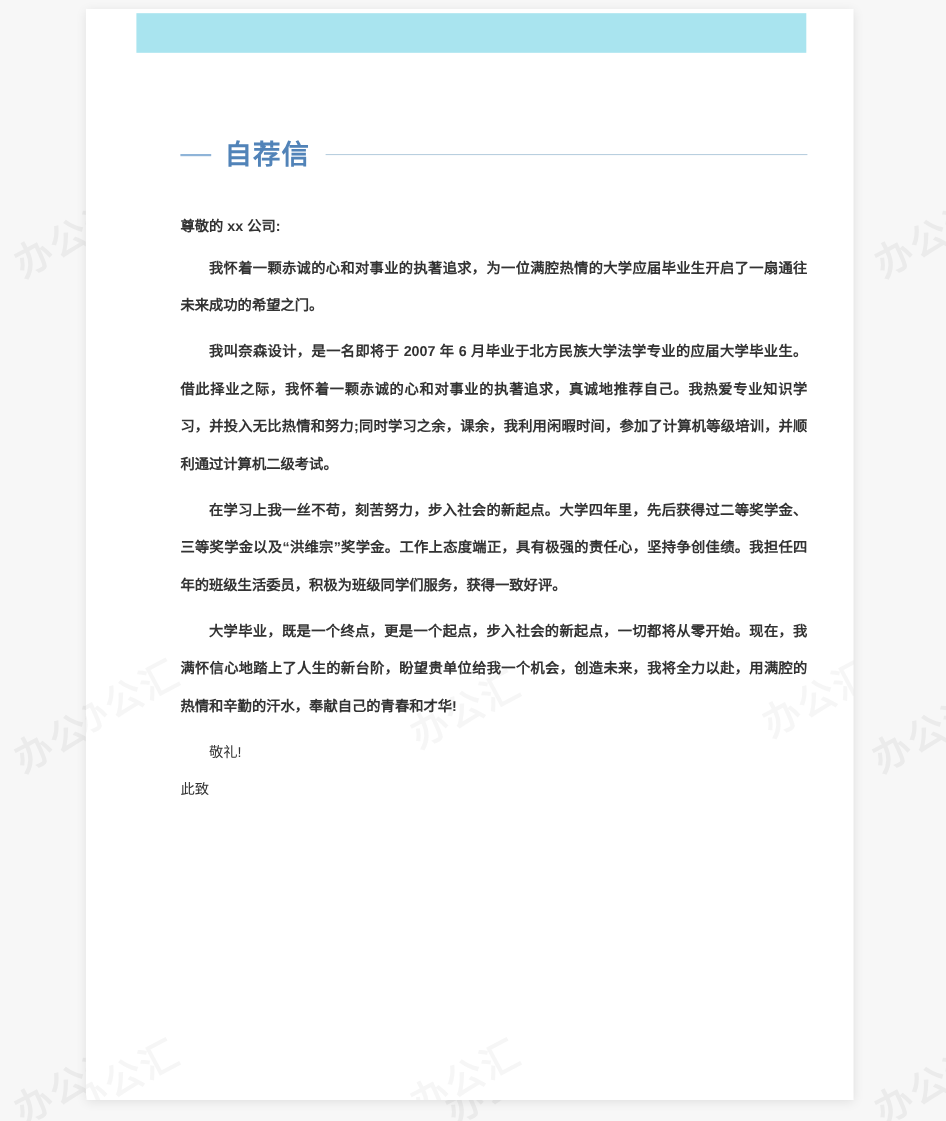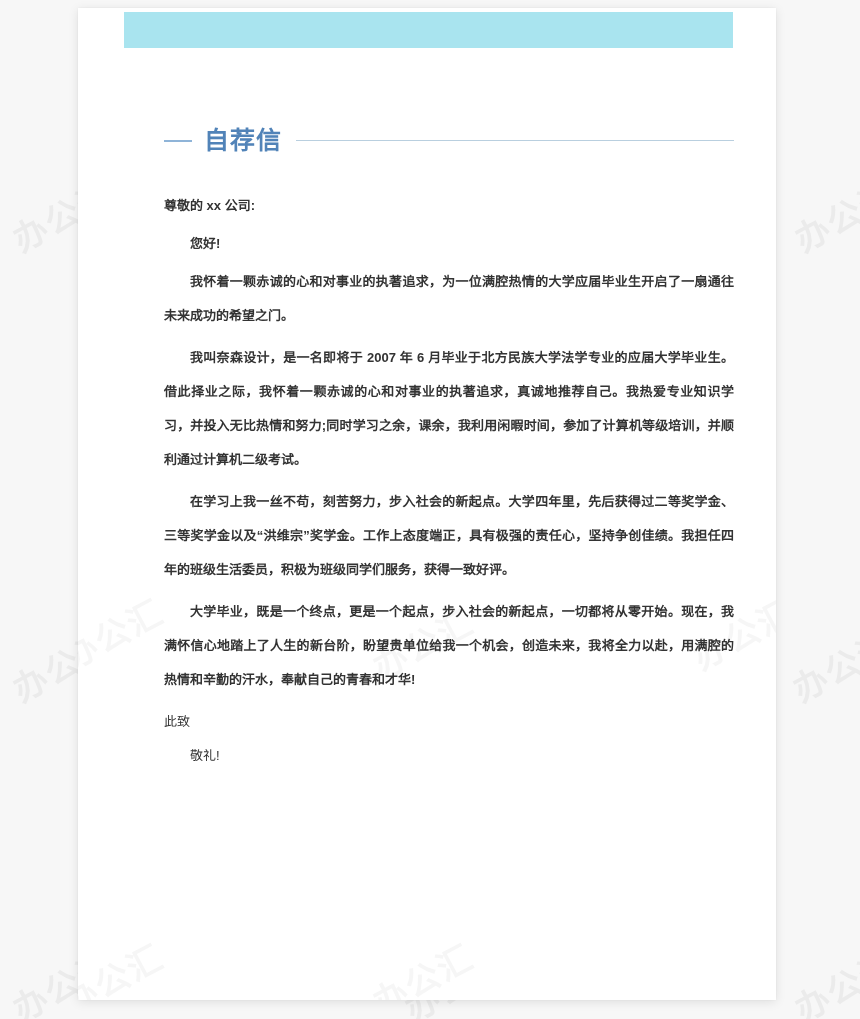--- a/index.html
+++ b/index.html
@@ -171,32 +171,31 @@
     <div id="title-block">
       <span id="title-dash"></span>
       <span id="doc-title">自荐信</span>
       <span id="title-rule"></span>
     </div>
 
     <div id="letter-body">
 
       <p class="para salutation">尊敬的 xx 公司:</p>
 
-      <p class="para greeting">您好!</p>
 
       <p class="para indent">我怀着一颗赤诚的心和对事业的执著追求，为一位满腔热情的大学应届毕业生开启了一扇通往未来成功的希望之门。</p>
 
       <p class="para indent">我叫奈森设计，是一名即将于 2007 年 6 月毕业于北方民族大学法学专业的应届大学毕业生。借此择业之际，我怀着一颗赤诚的心和对事业的执著追求，真诚地推荐自己。我热爱专业知识学习，并投入无比热情和努力;同时学习之余，课余，我利用闲暇时间，参加了计算机等级培训，并顺利通过计算机二级考试。</p>
 
       <p class="para indent">在学习上我一丝不苟，刻苦努力，步入社会的新起点。大学四年里，先后获得过二等奖学金、三等奖学金以及“洪维宗”奖学金。工作上态度端正，具有极强的责任心，坚持争创佳绩。我担任四年的班级生活委员，积极为班级同学们服务，获得一致好评。</p>
 
       <p class="para indent">大学毕业，既是一个终点，更是一个起点，步入社会的新起点，一切都将从零开始。现在，我满怀信心地踏上了人生的新台阶，盼望贵单位给我一个机会，创造未来，我将全力以赴，用满腔的热情和辛勤的汗水，奉献自己的青春和才华!</p>
 
+      <p class="closing-line indent">敬礼!</p>
+
       <p class="closing-line">此致</p>
-
-      <p class="closing-line indent">敬礼!</p>
 
       <div id="signature-block">
       </div>
 
     </div>
   </div>
 </div>
 
 </body></html>

